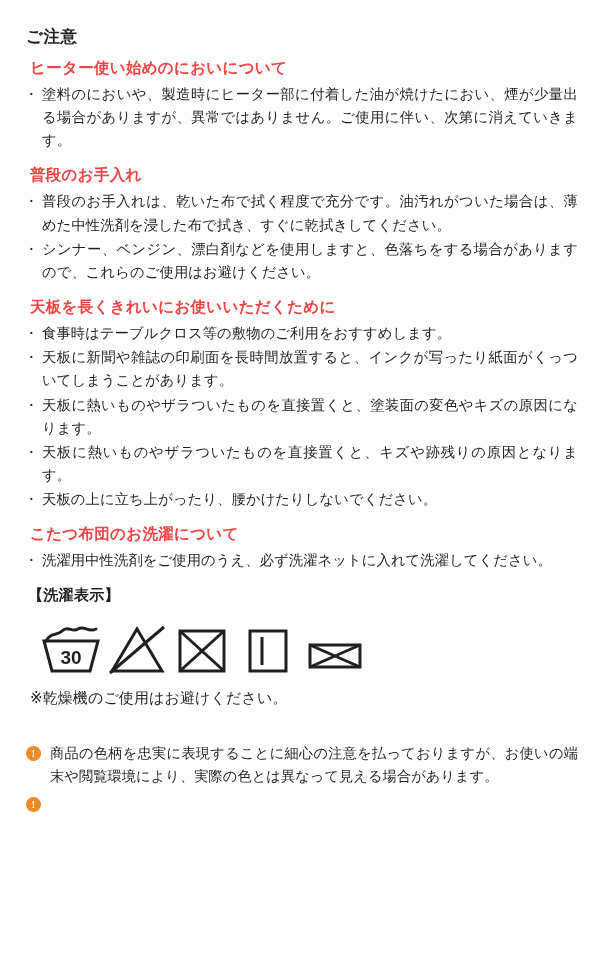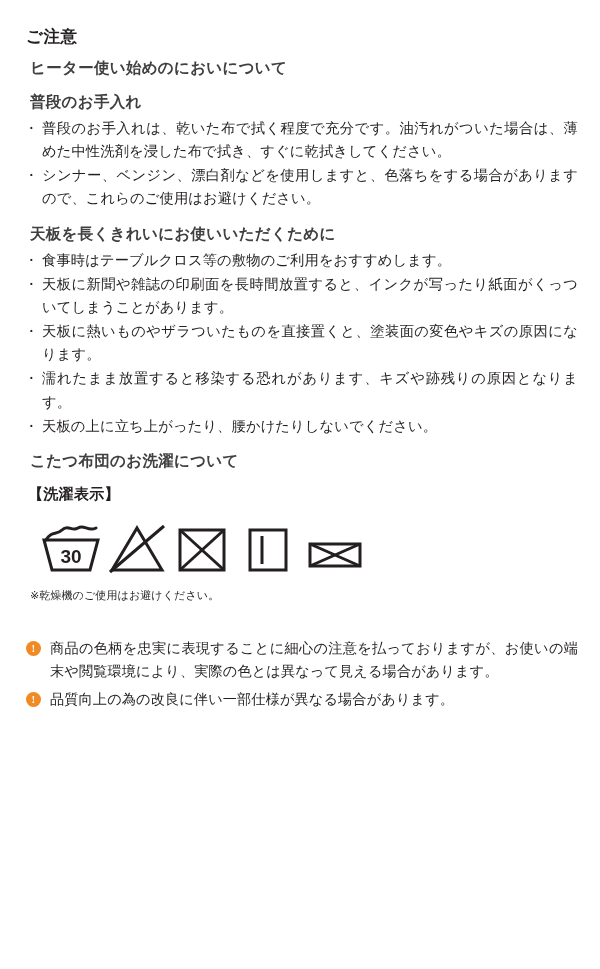--- a/index.html
+++ b/index.html
@@ -29,21 +29,21 @@
     color: #231f20;
   }
   .section {
     margin-bottom: 13px;
   }
   .section-heading {
     font-size: 15.5px;
     font-weight: 700;
     letter-spacing: 0.3px;
     margin: 0 0 4px 4px;
-    color: #404040;
+    color: #ef4444;
   }
   .bullets {
     list-style: none;
     margin: 0;
     padding: 0;
   }
   .bullets li {
     position: relative;
     padding-left: 16px;
     font-size: 14.3px;
@@ -78,21 +78,21 @@
     padding: 8px 0 6px 12px;
     height: 72px;
   }
   .symbol {
     width: 66px;
     height: 58px;
     position: relative;
   }
   .symbol svg { display: block; }
   .wash-note {
-    font-size: 11px;
+    font-size: 15px;
     letter-spacing: 0.1px;
     margin: 6px 0 0 4px;
   }
 
   
   .notes {
     margin-top: 26px;
     padding-top: 8px;
   }
   .note {
@@ -122,44 +122,48 @@
 </style>
 </head>
 <body>
 
 <div class="page">
 
   <h1 class="doc-title">ご注意</h1>
 
   <div class="section">
     <h2 class="section-heading">ヒーター使い始めのにおいについて</h2>
+    <ul class="bullets">
+      <li>塗料のにおいや、製造時にヒーター部に付着した油が焼けたにおい、煙が少量出る場合がありますが、異常ではありません。ご使用に伴い、次第に消えていきます。</li>
+    </ul>
   </div>
 
   <div class="section">
     <h2 class="section-heading">普段のお手入れ</h2>
     <ul class="bullets">
       <li>普段のお手入れは、乾いた布で拭く程度で充分です。油汚れがついた場合は、薄めた中性洗剤を浸した布で拭き、すぐに乾拭きしてください。</li>
       <li>シンナー、ベンジン、漂白剤などを使用しますと、色落ちをする場合がありますので、これらのご使用はお避けください。</li>
     </ul>
   </div>
 
   <div class="section">
     <h2 class="section-heading">天板を長くきれいにお使いいただくために</h2>
     <ul class="bullets">
       <li>食事時はテーブルクロス等の敷物のご利用をおすすめします。</li>
       <li>天板に新聞や雑誌の印刷面を長時間放置すると、インクが写ったり紙面がくっついてしまうことがあります。</li>
       <li>天板に熱いものやザラついたものを直接置くと、塗装面の変色やキズの原因になります。</li>
-      <li>濡れたまま放置すると移染する恐れがあります、キズや跡残りの原因となります。</li>
+      <li>天板に熱いものやザラついたものを直接置くと、キズや跡残りの原因となります。</li>
       <li>天板の上に立ち上がったり、腰かけたりしないでください。</li>
     </ul>
   </div>
 
   <div class="section">
     <h2 class="section-heading">こたつ布団のお洗濯について</h2>
     <ul class="bullets">
+      <li>洗濯用中性洗剤をご使用のうえ、必ず洗濯ネットに入れて洗濯してください。</li>
     </ul>
   </div>
 
   <div class="wash-block">
     <div class="wash-title">【洗濯表示】</div>
 
     <div class="symbols-row">
 
       <div class="symbol">
         <svg width="66" height="58" viewBox="0 0 66 58">
@@ -204,17 +208,16 @@
     <div class="wash-note">※乾燥機のご使用はお避けください。</div>
   </div>
 
   <div class="notes">
     <div class="note">
       <span class="note-icon">!</span>
       <span>商品の色柄を忠実に表現することに細心の注意を払っておりますが、お使いの端末や閲覧環境により、実際の色とは異なって見える場合があります。</span>
     </div>
     <div class="note">
       <span class="note-icon">!</span>
-      <span>品質向上の為の改良に伴い一部仕様が異なる場合があります。</span>
     </div>
   </div>
 
 </div>
 
 </body></html>

